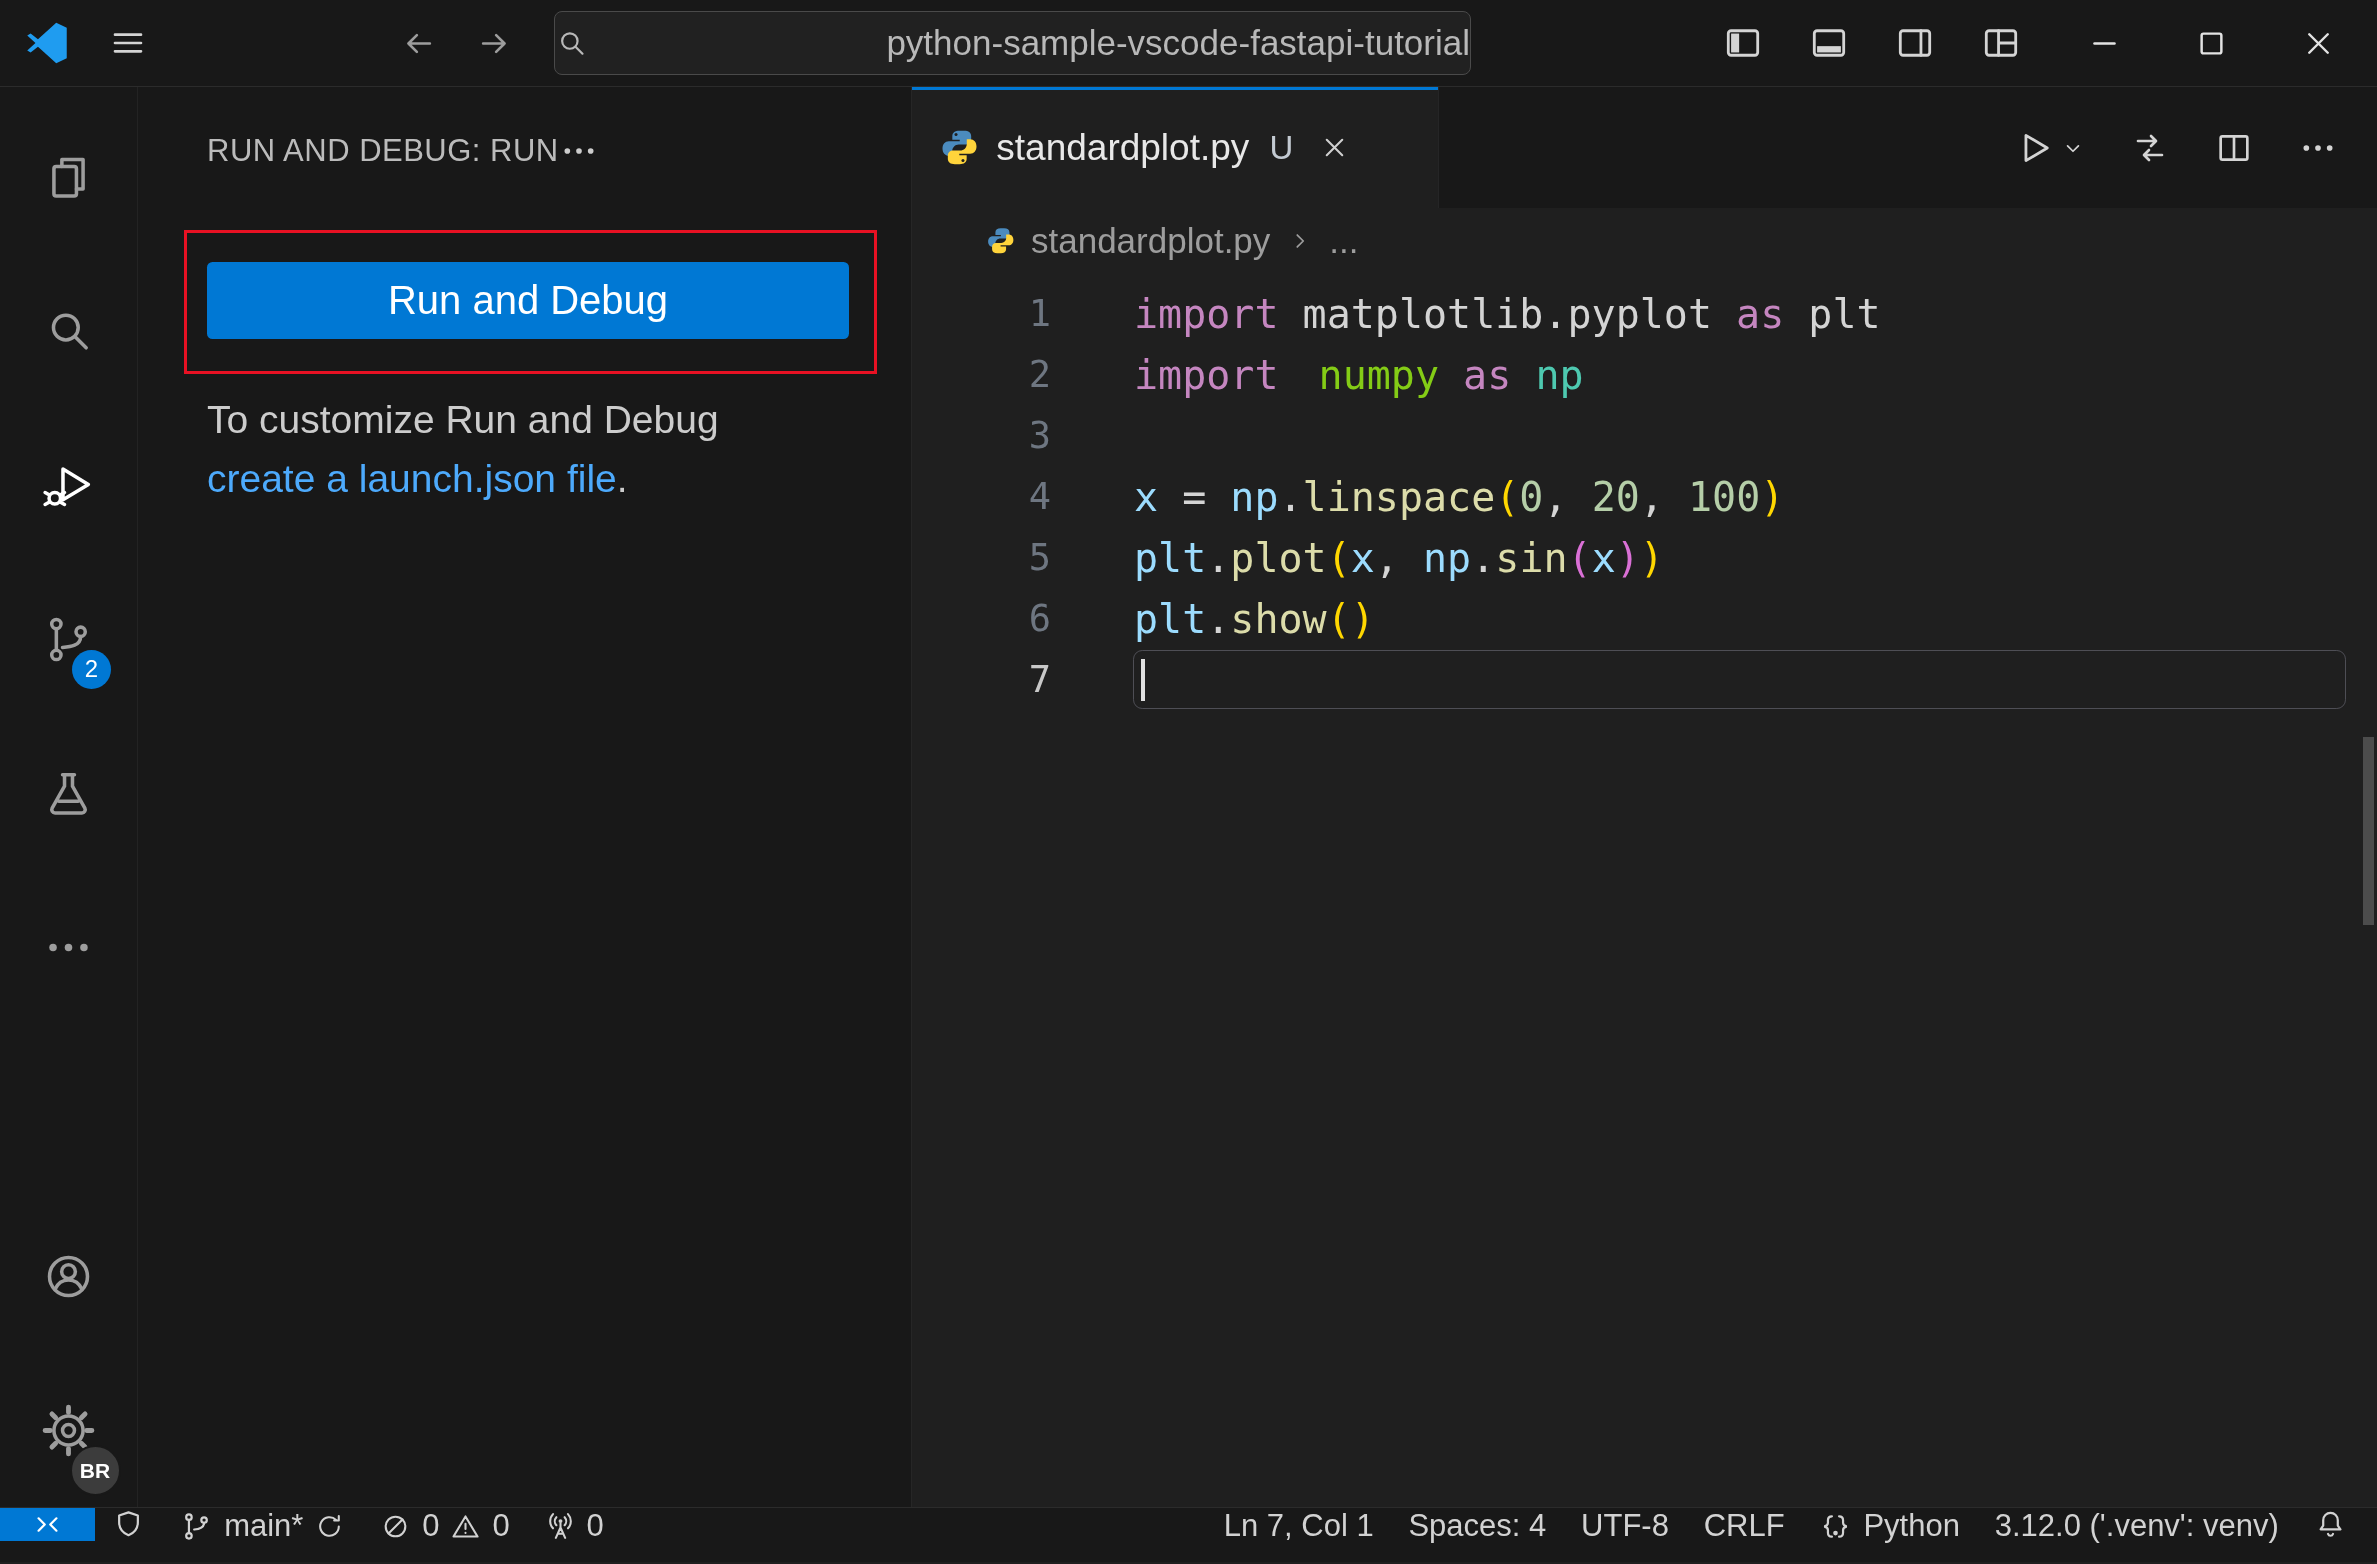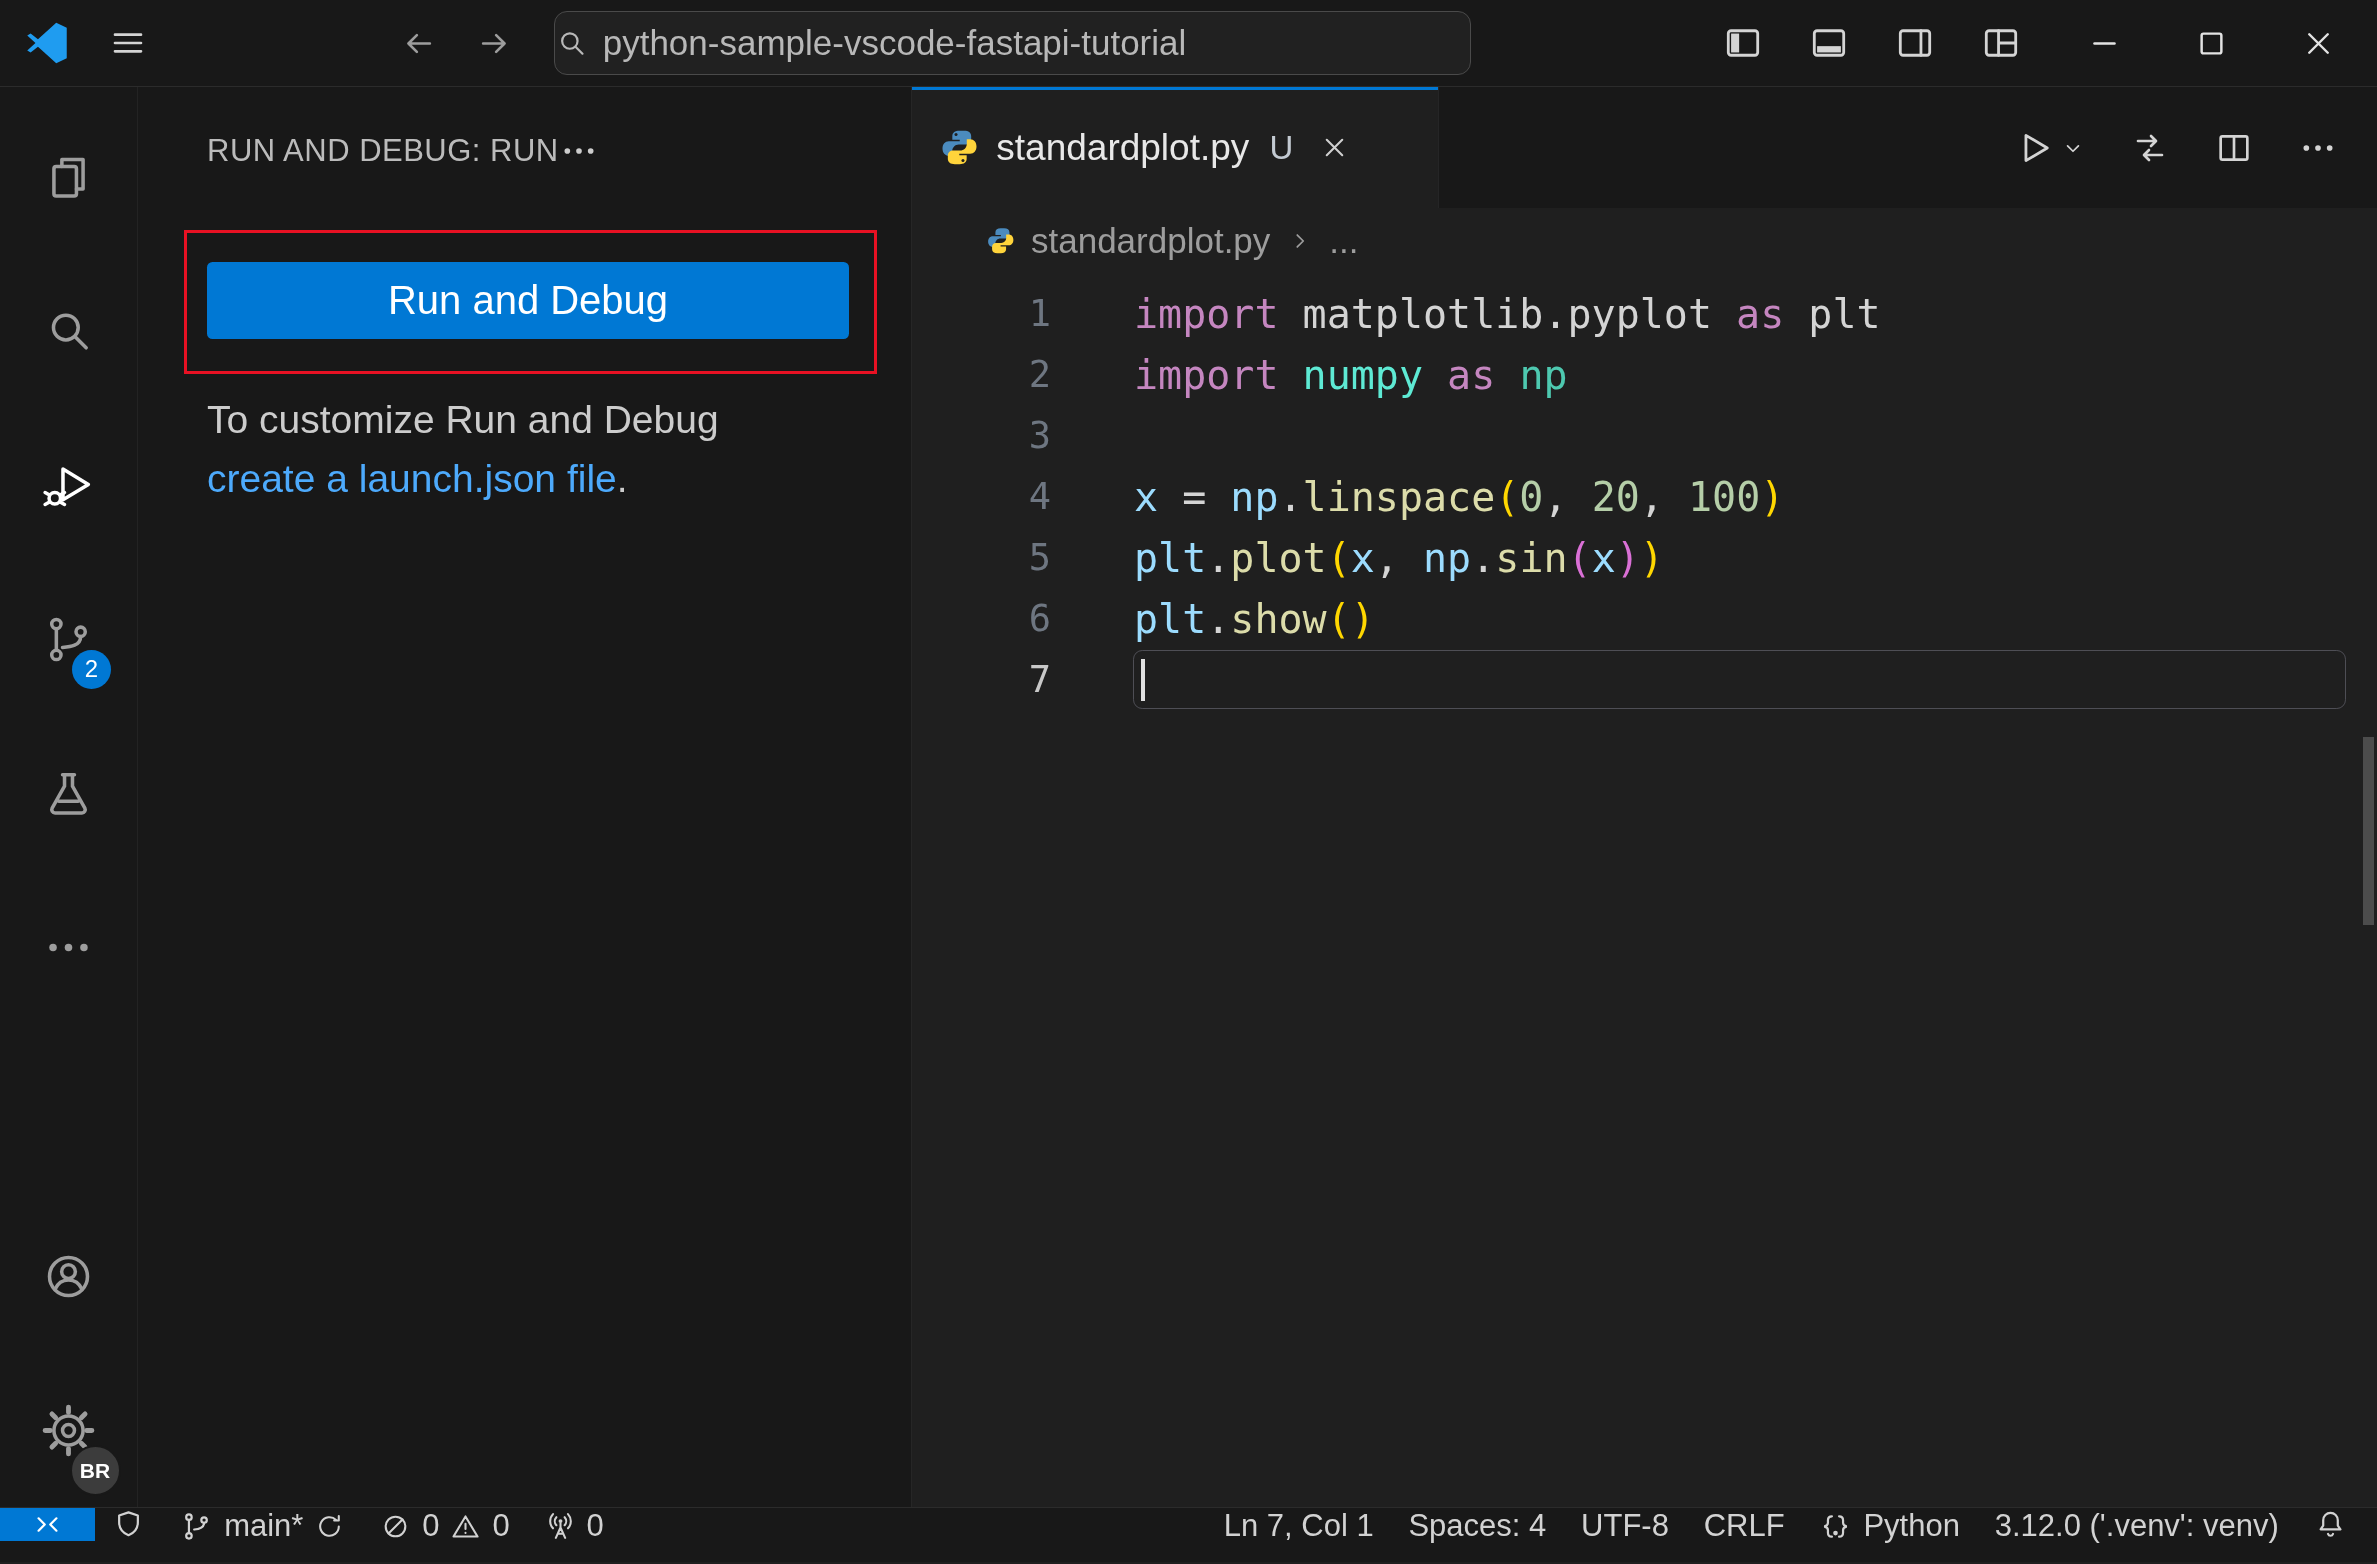--- a/index.html
+++ b/index.html
@@ -15,21 +15,21 @@
   
   .titlebar {
     height: 87px; background: #181818; border-bottom: 0.9px solid #2b2b2b;
     display: flex; align-items: center;
   }
   .tb-left { display: flex; align-items: center; gap: 40px; padding-left: 26px; }
   .tb-center { flex: 1; display: flex; align-items: center; justify-content: center; gap: 40px; }
   .nav-arrows { display: flex; align-items: center; gap: 37px; color: #9d9d9d; }
   .search-box {
     width: 917px; height: 64px; background: #212121; border: 0.9px solid #4a4a4a;
-    border-radius: 13px; display: flex; align-items: center; justify-content: flex-start;
+    border-radius: 8px; display: flex; align-items: center; justify-content: space-between;
     gap: 14.7px; color: #b8b8b8; font-size: 35px; cursor: pointer;
   }
   .tb-right { display: flex; align-items: center; padding-right: 40px; }
   .layout-icons { display: flex; align-items: center; gap: 44px; color: #d4d4d4; margin-right: 64px; }
   .win-controls { display: flex; align-items: center; gap: 70px; color: #e3e3e3; }
 
   
   .main { display: flex; height: 1420px; }
 
   
@@ -345,21 +345,21 @@
     </div>
 
     <div class="code-area">
       <div>
           <div class="code-line">
             <div class="gutter">1</div>
             <div class="line-text"><span style="color: rgb(197, 134, 192);">import</span><span style="color: rgb(212, 212, 212);"> matplotlib.pyplot </span><span style="color: rgb(197, 134, 192);">as</span><span style="color: rgb(212, 212, 212);"> plt</span></div>
           </div>
           <div class="code-line">
             <div class="gutter">2</div>
-            <div class="line-text"><span style="color: rgb(197, 134, 192);">import</span><span style="color: rgb(212, 212, 212);"> </span><span style="color: #5eead4;">numpy</span><span style="color: rgb(212, 212, 212);"> </span><span style="color: rgb(197, 134, 192);">as</span><span style="color: rgb(212, 212, 212);"> </span><span style="color: rgb(78, 201, 176);">np</span></div>
+            <div class="line-text"><span style="color: rgb(197, 134, 192);">import</span><span style="color: rgb(212, 212, 212);"> </span><span style="color: #84cc16; margin-left: 16px;">numpy</span><span style="color: rgb(212, 212, 212);"> </span><span style="color: rgb(197, 134, 192);">as</span><span style="color: rgb(212, 212, 212);"> </span><span style="color: rgb(78, 201, 176);">np</span></div>
           </div>
           <div class="code-line">
             <div class="gutter">3</div>
             <div class="line-text"></div>
           </div>
           <div class="code-line">
             <div class="gutter">4</div>
             <div class="line-text"><span style="color: rgb(156, 220, 254);">x</span><span style="color: rgb(212, 212, 212);"> = </span><span style="color: rgb(156, 220, 254);">np</span><span style="color: rgb(212, 212, 212);">.</span><span style="color: rgb(220, 220, 170);">linspace</span><span style="color: rgb(255, 215, 0);">(</span><span style="color: rgb(181, 206, 168);">0</span><span style="color: rgb(212, 212, 212);">, </span><span style="color: rgb(181, 206, 168);">20</span><span style="color: rgb(212, 212, 212);">, </span><span style="color: rgb(181, 206, 168);">100</span><span style="color: rgb(255, 215, 0);">)</span></div>
           </div>
           <div class="code-line">

